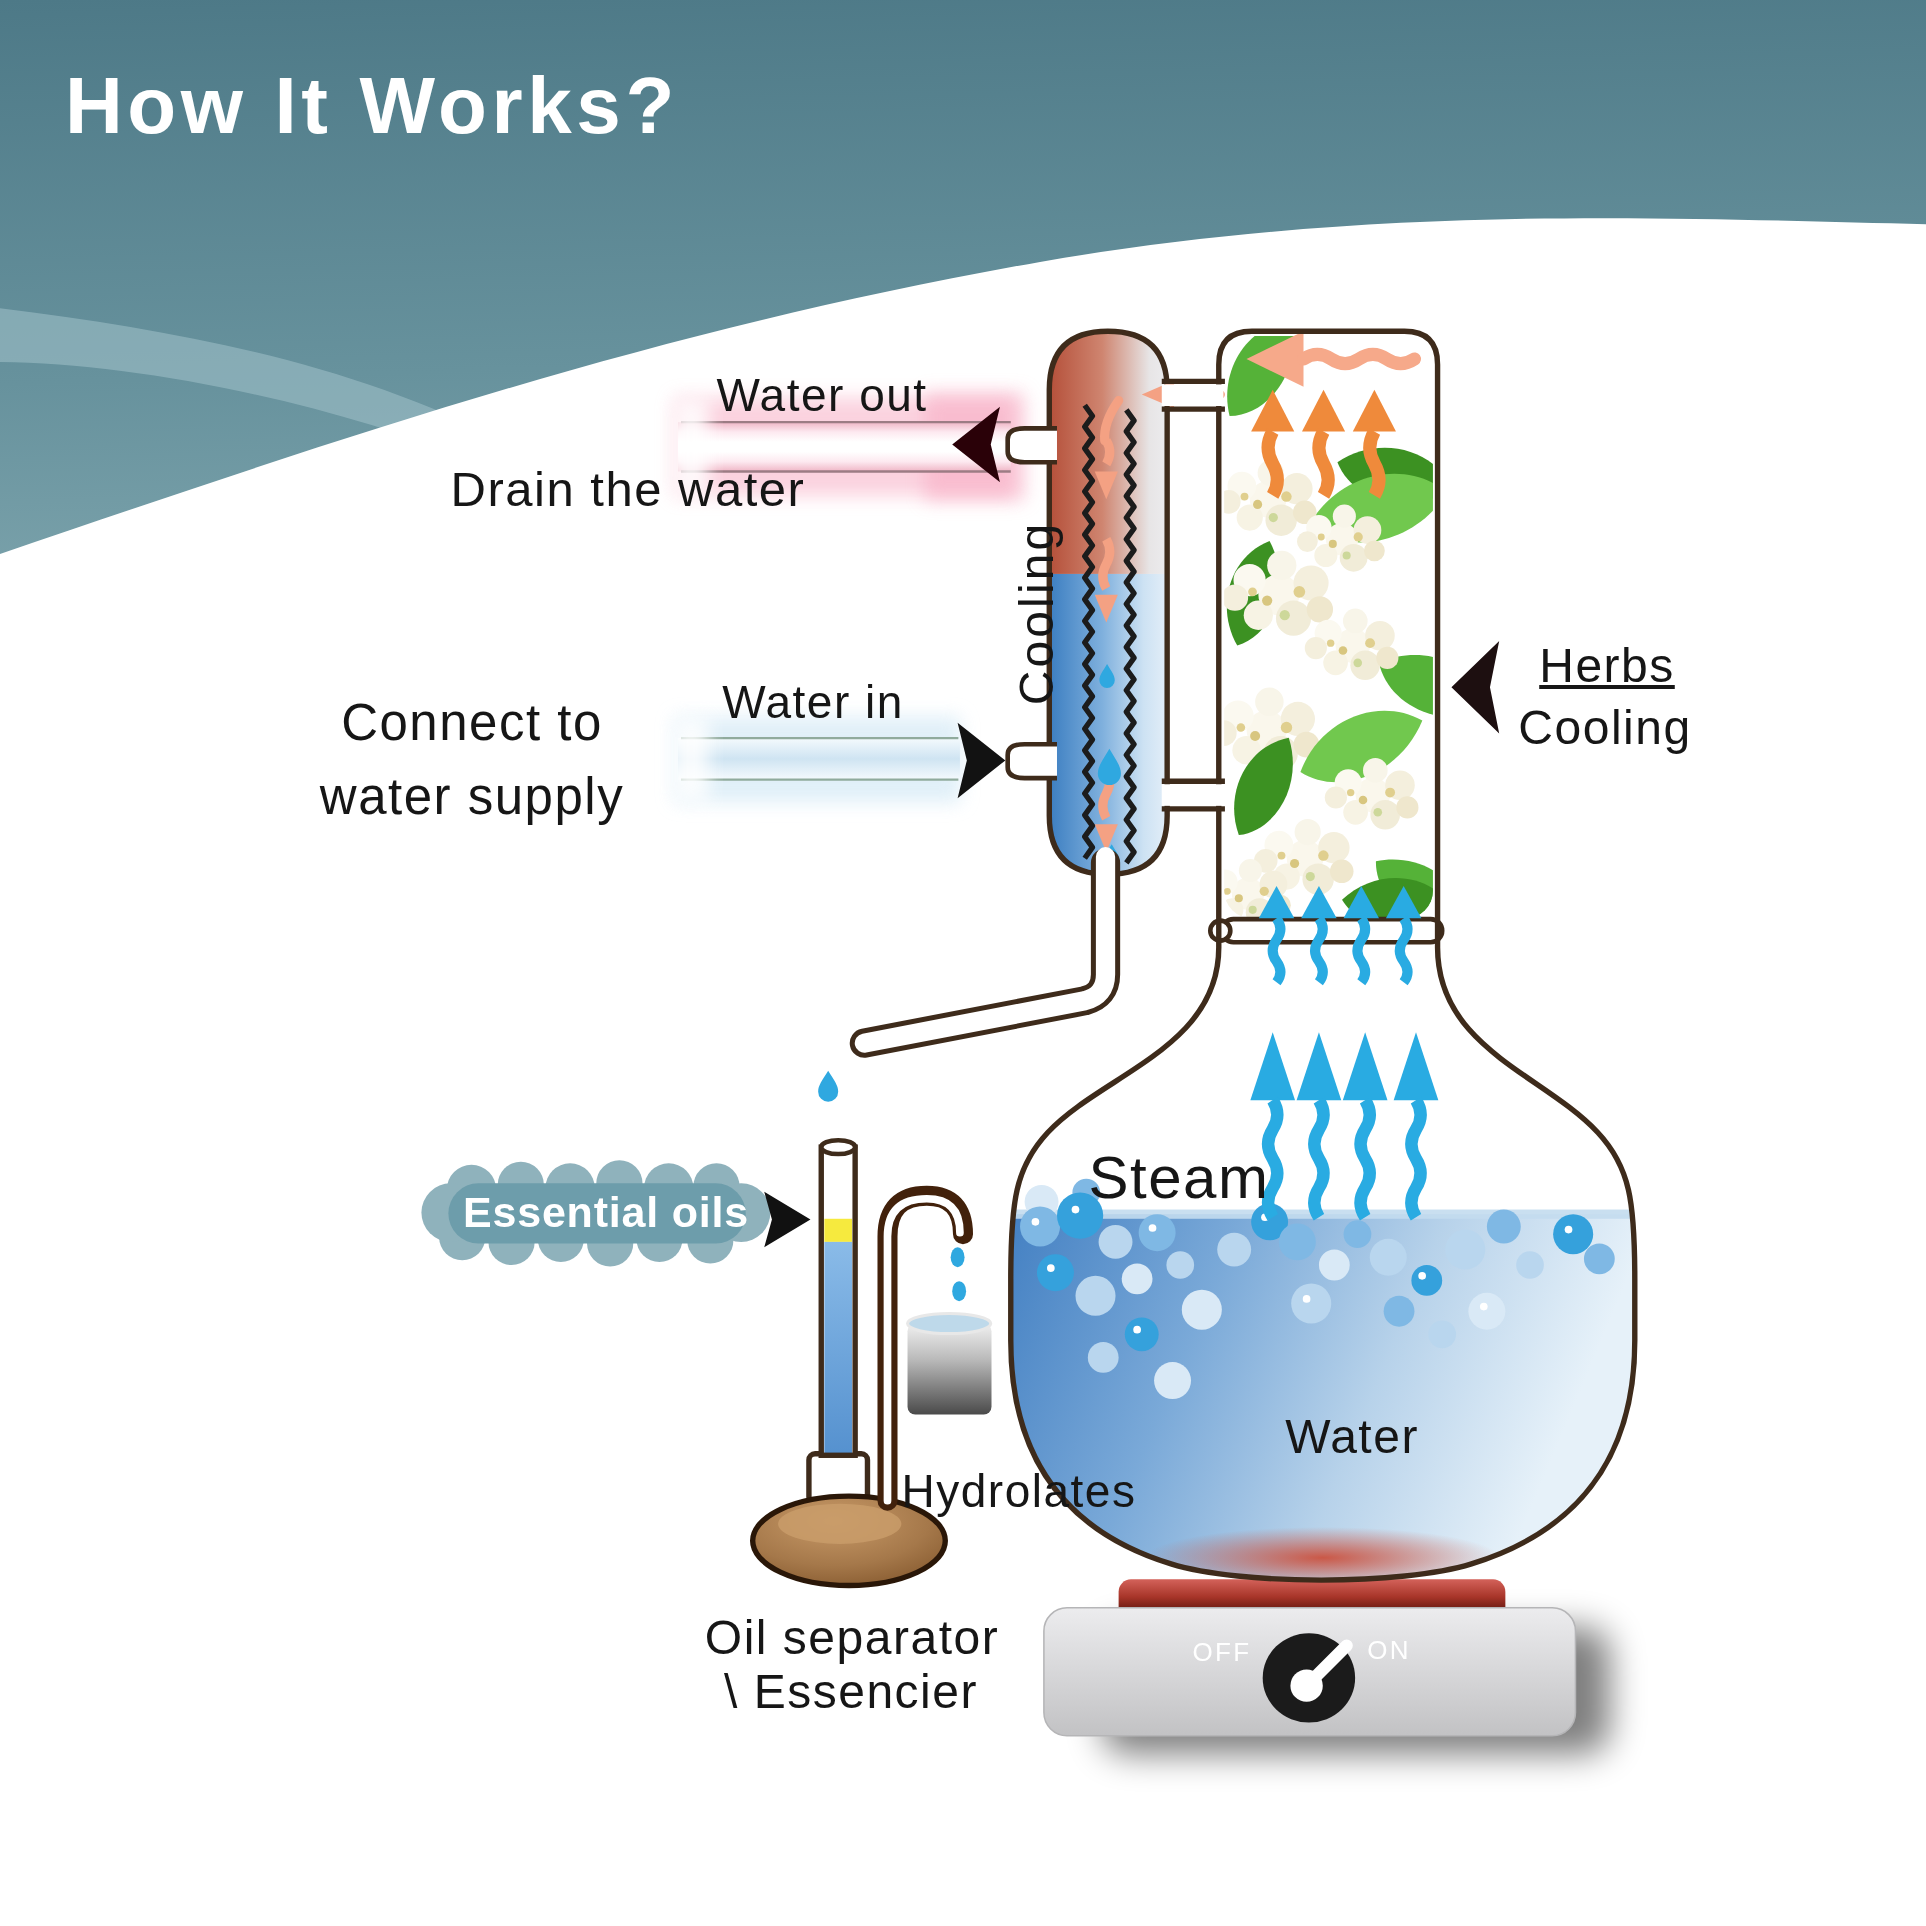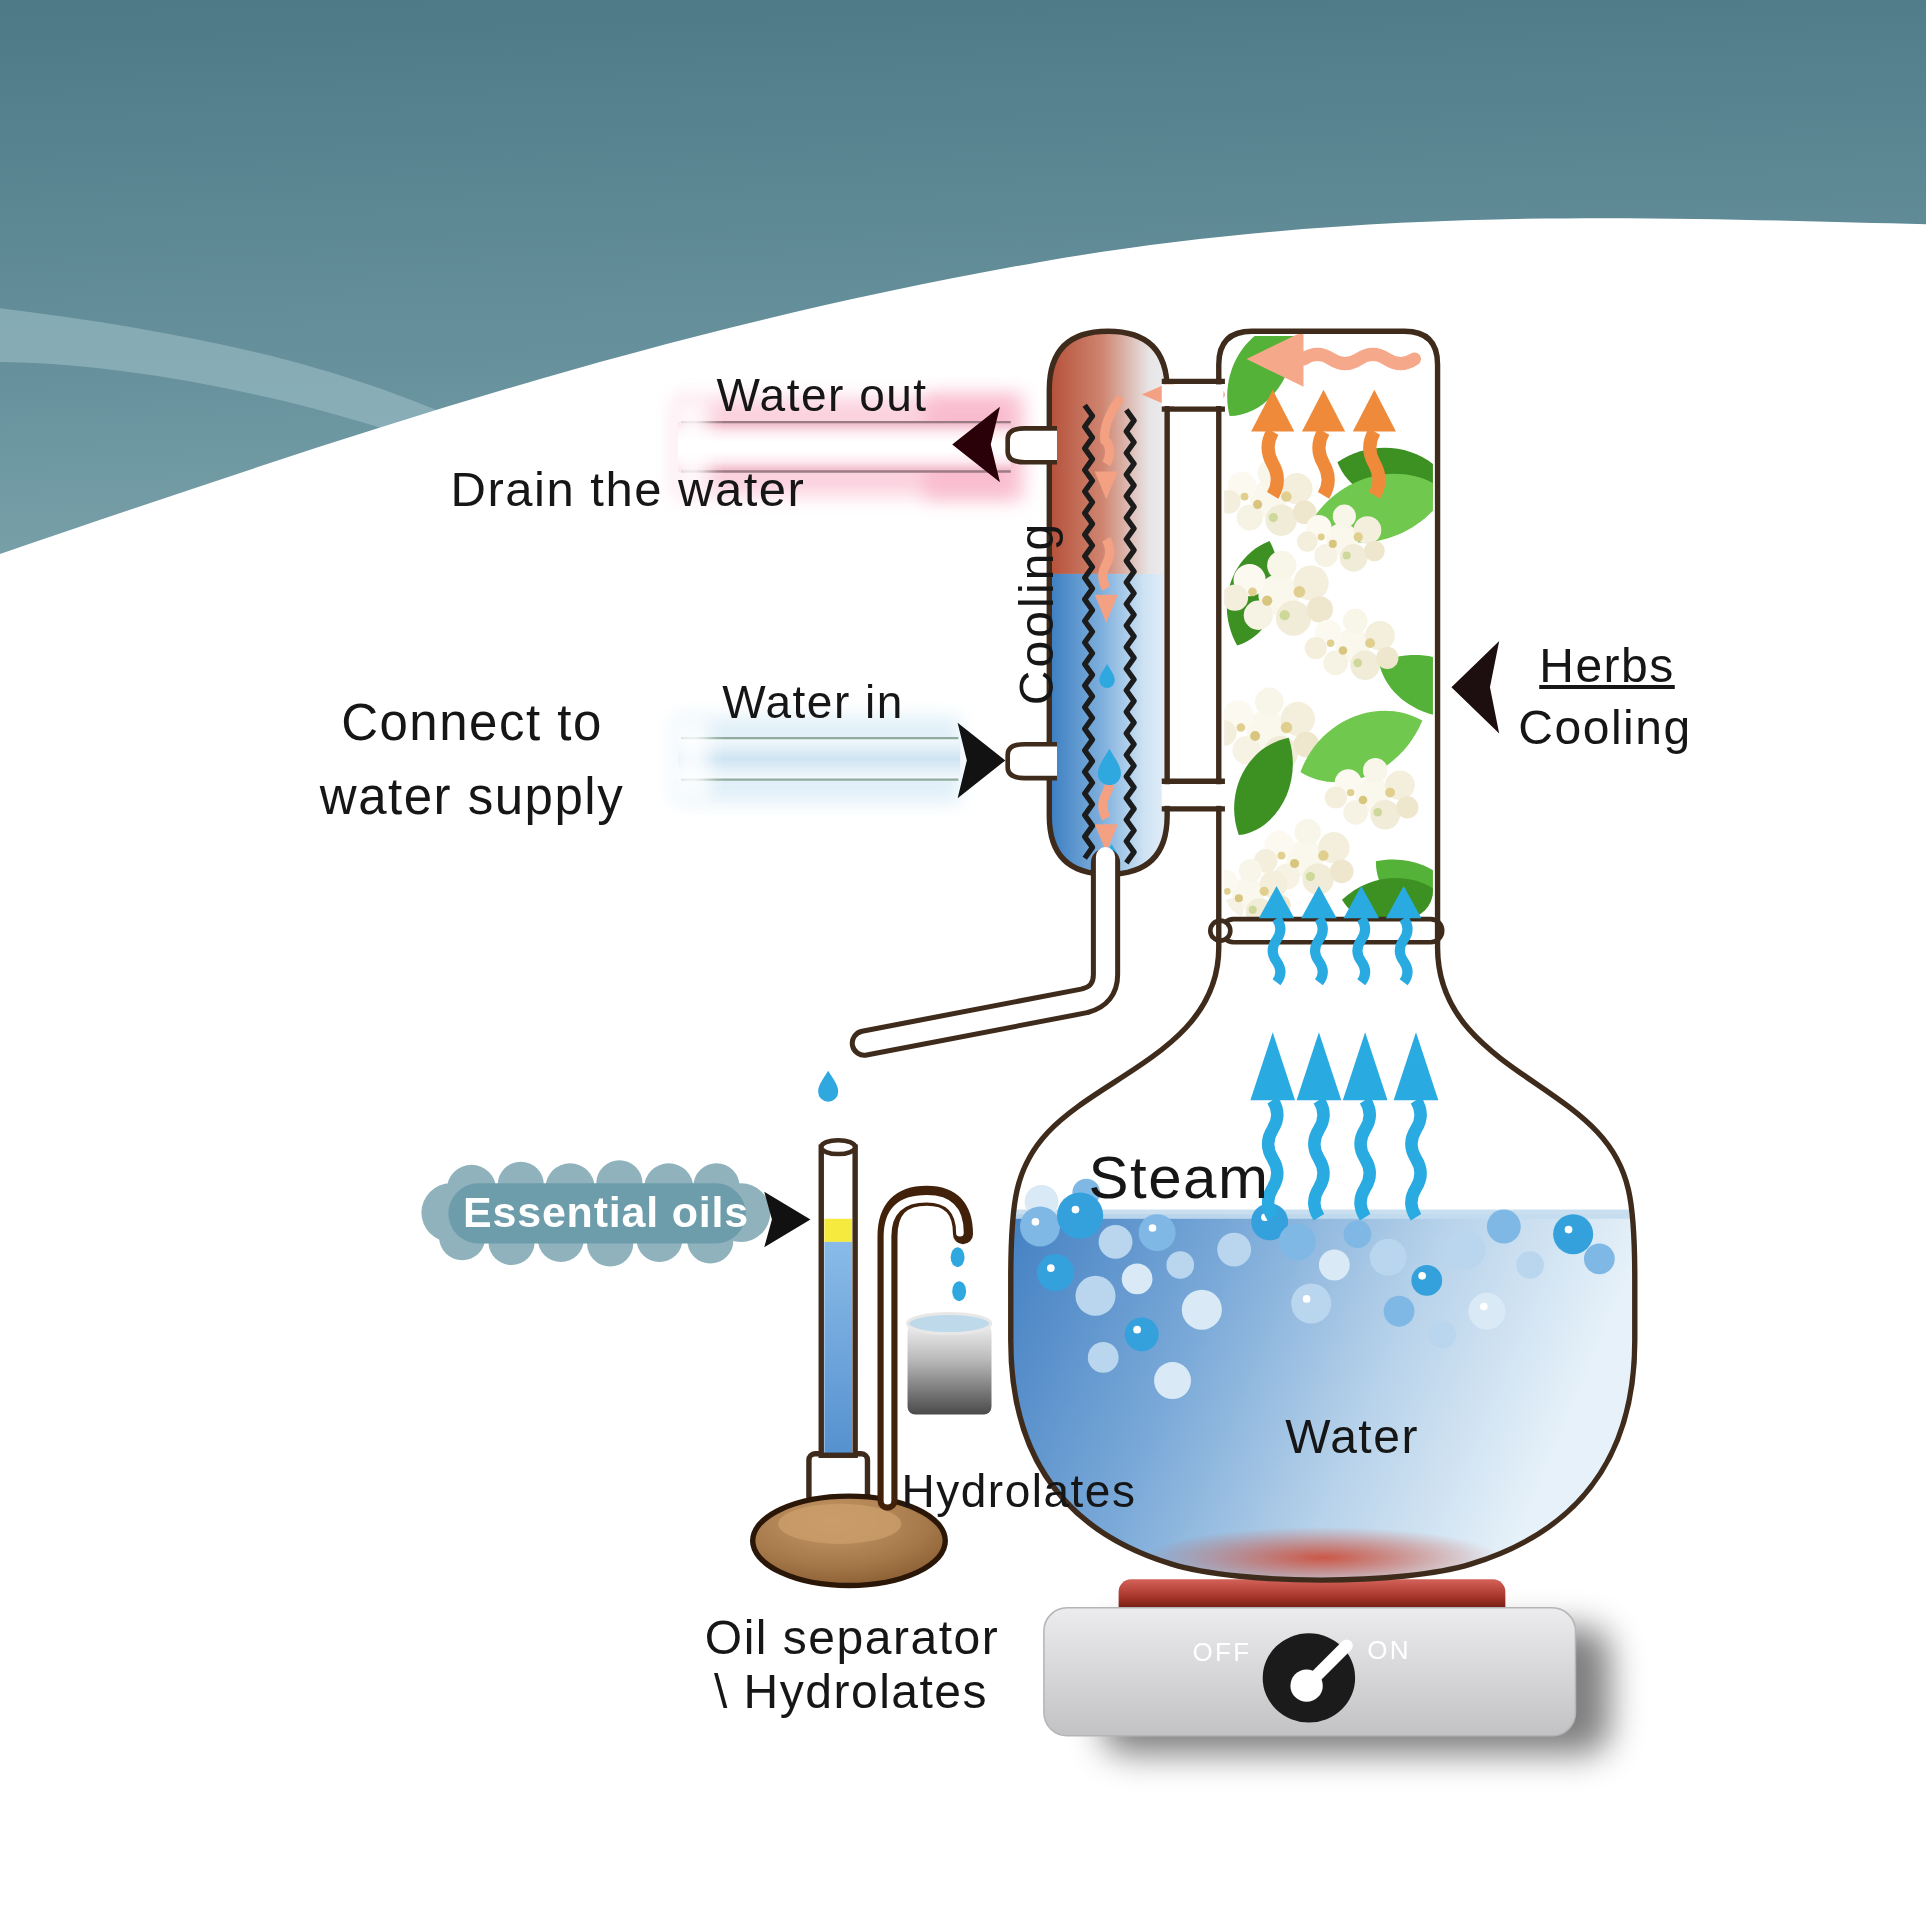--- a/index.html
+++ b/index.html
@@ -367,36 +367,37 @@
   </g>
 
   <g>
     <polygon points="1236,577 1298,528 1286,577 1298,626" fill="#2a0108"></polygon>
     <polygon points="1305,987 1243,938 1255,987 1243,1036" fill="#121212"></polygon>
     <polygon points="1884,892 1946,832 1934,892 1946,952" fill="#1d0f10"></polygon>
     <polygon points="1052,1583 992,1547 1002,1583 992,1619" fill="#111111"></polygon>
   </g>
 </svg>
 
+<div class="title">How It Works?</div>
 
 <div class="lbl ctr" style="left:822px;top:368px;font-size:46px;">Water out</div>
 <div class="lbl ctr" style="left:628px;top:461px;font-size:49px;">Drain the water</div>
 <div class="lbl ctr" style="left:472px;top:693px;font-size:51px;">Connect to</div>
 <div class="lbl ctr" style="left:472px;top:767px;font-size:51px;">water supply</div>
 <div class="lbl ctr" style="left:813px;top:675px;font-size:46px;">Water in</div>
 <div class="lbl rot" style="left:1036px;top:613px;font-size:48px;letter-spacing:3.1px;">Cooling</div>
 
 <div class="lbl ctr" style="left:1607px;top:638px;font-size:48px;text-decoration:underline;">Herbs</div>
 <div class="lbl ctr" style="left:1605px;top:700px;font-size:48px;">Cooling</div>
 
 <div class="lbl ctr" style="left:1179px;top:1143px;font-size:60px;text-align:right;">Steam</div>
 <div class="lbl ctr" style="left:1352px;top:1409px;font-size:48px;">Water</div>
 
 <div class="lbl ctr white bold" style="left:598px;top:1188px;font-size:43px;letter-spacing:0.8px;">Essential oils</div>
 <div class="lbl ctr" style="left:1019px;top:1464px;font-size:46px;">Hydrolates</div>
 <div class="lbl ctr" style="left:852px;top:1610px;font-size:48px;">Oil separator</div>
-<div class="lbl ctr" style="left:851px;top:1664px;font-size:48px;">\ Hydrolates</div>
+<div class="lbl ctr" style="left:851px;top:1664px;font-size:48px;">\ Essencier</div>
 
 <div class="lbl ctr white" style="left:1222px;top:1637px;font-size:26px;letter-spacing:2.3px;">OFF</div>
 <div class="lbl ctr white" style="left:1389px;top:1635px;font-size:26px;letter-spacing:2.3px;">ON</div>
 
 </div>
 
 
 </body></html>

